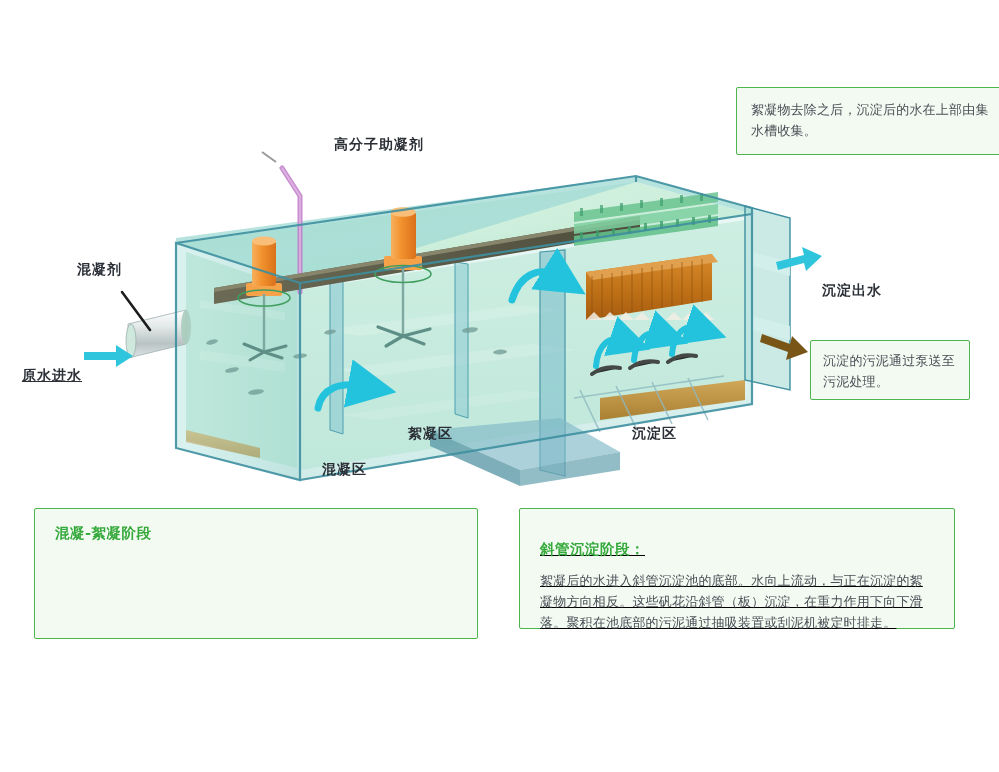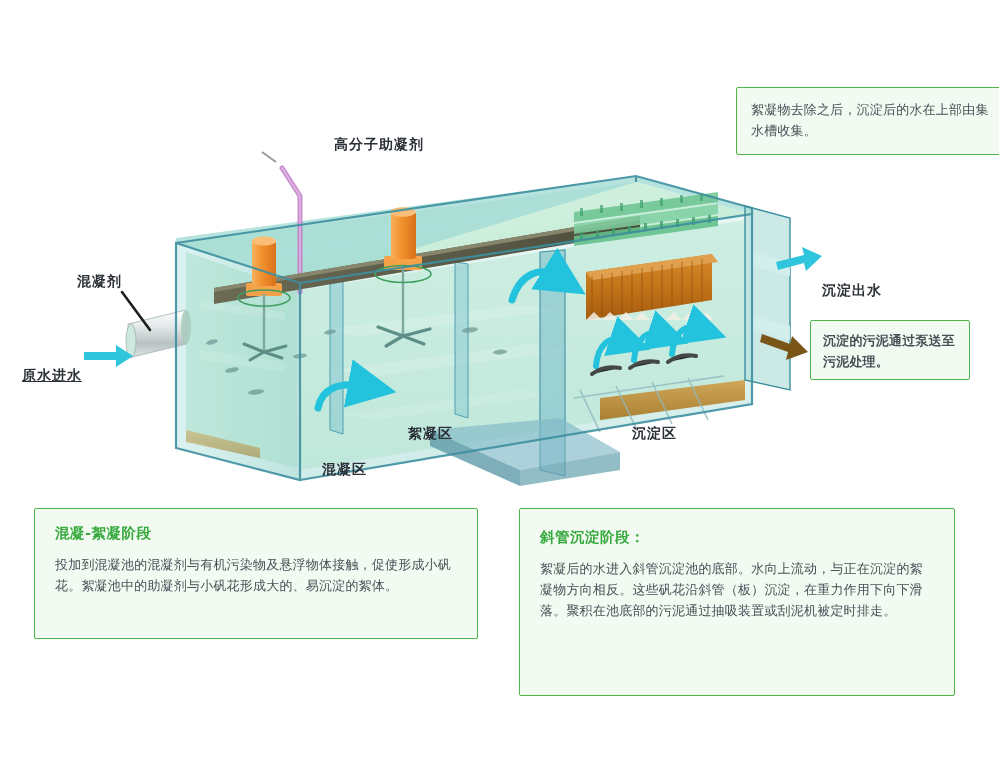--- a/index.html
+++ b/index.html
@@ -34,37 +34,37 @@
     font-size:13px;
     line-height:1.62;
     letter-spacing:.2px;
     margin:0;
   }
   .callout.plain .body{font-size:13px;line-height:1.62;}
 
   #box-top-right{left:736px;top:87px;width:276px;height:68px;padding:12px 14px;}
   #box-top-right .body{font-size:13px;line-height:1.6;}
 
-  #box-sludge{left:810px;top:320px;width:160px;height:60px;padding:10px 12px;font-weight:bold;}
+  #box-sludge{left:810px;top:340px;width:160px;height:60px;padding:10px 12px;}
   #box-sludge .body{font-size:13px;line-height:1.58;}
 
   #box-coag{left:34px;top:508px;width:444px;height:131px;padding:16px 20px;}
-  #box-settle{left:519px;top:508px;width:436px;height:188px;padding:20px 20px;}
+  #box-settle{left:519px;top:508px;width:436px;height:121px;padding:32px 20px;text-decoration:underline;}
 
   
   .lbl{
     position:absolute;
     color:#2b2f36;
     font-size:14px;
     font-weight:bold;
     letter-spacing:1px;
     white-space:nowrap;
   }
   #lbl-raw{left:22px;top:367px;text-decoration:underline;}
-  #lbl-coagulant{left:77px;top:273px;}
+  #lbl-coagulant{left:77px;top:261px;}
   #lbl-polymer{left:288px;top:136px;margin-left:46px;}
   #lbl-effluent{left:822px;top:252px;margin-top:30px;}
   #lbl-z1{left:322px;top:461px;}
   #lbl-z2{left:408px;top:425px;}
   #lbl-z3{left:632px;top:425px;font-family:Liberation Mono, monospace;}
 
   
   #art{position:absolute;left:0;top:0;width:999px;height:772px;}
 </style>
 </head>
@@ -318,21 +318,20 @@
   <div class="callout plain" id="box-top-right">
     <p class="body">絮凝物去除之后，沉淀后的水在上部由集水槽收集。</p>
   </div>
 
   <div class="callout plain" id="box-sludge">
     <p class="body">沉淀的污泥通过泵送至污泥处理。</p>
   </div>
 
   <div class="callout" id="box-coag">
     <p class="title">混凝-絮凝阶段</p>
-    <p class="body">投加到混凝池的混凝剂与有机污染物及悬浮物体接触，促使形成小矾花。絮凝池中的助凝剂与小矾花形成大的、易沉淀的絮体。</p>
   </div>
 
   <div class="callout" id="box-settle">
     <p class="title">斜管沉淀阶段：</p>
     <p class="body">絮凝后的水进入斜管沉淀池的底部。水向上流动，与正在沉淀的絮凝物方向相反。这些矾花沿斜管（板）沉淀，在重力作用下向下滑落。聚积在池底部的污泥通过抽吸装置或刮泥机被定时排走。</p>
   </div>
 
 </div>
 
 </body></html>

